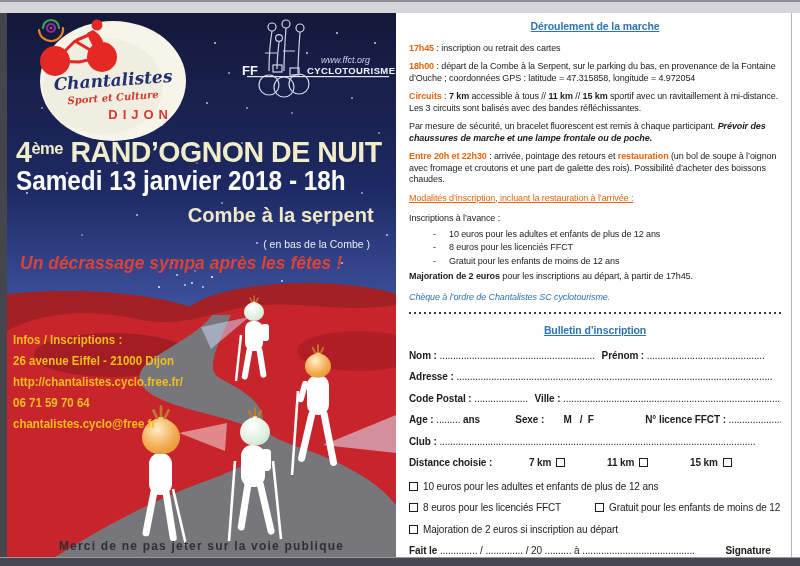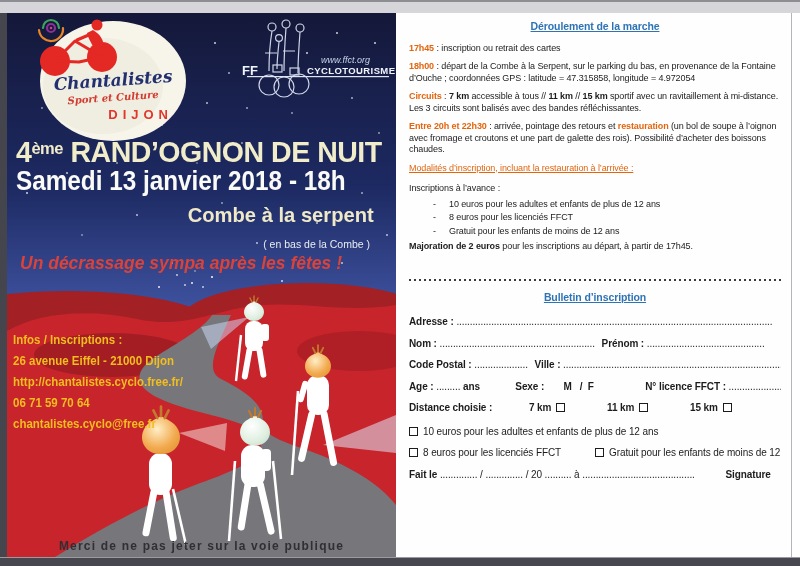--- a/index.html
+++ b/index.html
@@ -275,57 +275,59 @@
 
   <div id="page">
     <div class="h-blue">Déroulement de la marche</div>
 
     <p><span class="orange">17h45</span><span> : inscription ou retrait des cartes</span></p>
 
     <p><span class="orange">18h00</span><span> : départ de la Combe à la Serpent, sur le parking du bas, en provenance de la Fontaine d’Ouche ; coordonnées GPS : latitude = 47.315858, longitude = 4.972054</span></p>
 
     <p><span class="orange">Circuits</span><span> : </span><span class="bold">7 km</span><span> accessible à tous // </span><span class="bold">11 km</span><span> // </span><span class="bold">15 km</span><span> sportif avec un ravitaillement à mi-distance. Les 3 circuits sont balisés avec des bandes réfléchissantes.</span></p>
 
+    <p><span>Par mesure de sécurité, un bracelet fluorescent est remis à chaque participant. </span><span class="bolditalic">Prévoir des chaussures de marche et une lampe frontale ou de poche.</span></p>
 
     <p><span class="orange">Entre 20h et 22h30</span><span> : arrivée, pointage des retours et </span><span class="orange">restauration</span><span> (un bol de soupe à l’oignon avec fromage et croutons et une part de galette des rois). Possibilité d’acheter des boissons chaudes.</span></p>
 
     <p class="orange-u" style="margin-bottom:9px;">Modalités d’inscription, incluant la restauration à l’arrivée :</p>
 
     <p style="margin-bottom:4px;">Inscriptions à l’avance :</p>
 
     <div class="bullet-row">
         <span class="bullet-dash">-</span>
         <span>10 euros pour les adultes et enfants de plus de 12 ans</span>
       </div>
     <div class="bullet-row">
         <span class="bullet-dash">-</span>
         <span>8 euros pour les licenciés FFCT</span>
       </div>
     <div class="bullet-row" style="margin-bottom:4px;">
         <span class="bullet-dash">-</span>
         <span>Gratuit pour les enfants de moins de 12 ans</span>
       </div>
 
-    <p style="margin-bottom:26px;"><span class="bold">Majoration de 2 euros</span><span> pour les inscriptions au départ, à partir de 17h45.</span></p>
-
+    <p style="margin-bottom:9px;"><span class="bold">Majoration de 2 euros</span><span> pour les inscriptions au départ, à partir de 17h45.</span></p>
+
+    <p class="blue-italic" style="margin-bottom:9px;">Chèque à l’ordre de Chantalistes SC cyclotourisme.</p>
 
     <div class="sep-dots"></div>
 
     <div class="h-blue" style="margin-bottom:13px;">Bulletin d’inscription</div>
-
-    <div class="frow">
-      <span class="lbl">Adresse :</span>
-      <span class="dots">......................................................................................................................</span>
-    </div>
 
     <div class="frow">
       <span class="lbl">Nom :</span>
       <span class="dots">..........................................................</span>
       <span class="lbl" style="margin-left:4px;">Prénom :</span>
       <span class="dots">............................................</span>
+    </div>
+
+    <div class="frow">
+      <span class="lbl">Adresse :</span>
+      <span class="dots">......................................................................................................................</span>
     </div>
 
     <div class="frow">
       <span class="lbl">Code Postal :</span>
       <span class="dots">....................</span>
       <span class="lbl" style="margin-left:4px;">Ville :</span>
       <span class="dots">......................................................................................</span>
     </div>
 
     <div class="frow">
@@ -334,37 +336,44 @@
       <span class="lbl">ans</span>
       <span class="gap-m"></span>
       <span class="lbl">Sexe :</span>
       <span class="gap-s"></span>
       <span class="lbl" style="white-space:pre;">M   /  F</span>
       <span class="gap-l"></span>
       <span class="lbl">N° licence FFCT :</span>
       <span class="dots">....................................</span>
     </div>
 
+    <div class="frow">
+      <span class="lbl">Club :</span>
+      <span class="dots">......................................................................................................................</span>
+    </div>
 
     <div class="frow" style="margin-bottom:12px;">
       <span class="lbl">Distance choisie :</span>
       <span class="dist-item"><span>7 km</span><span class="cb"></span></span>
       <span class="dist-item"><span>11 km</span><span class="cb"></span></span>
       <span class="dist-item"><span>15 km</span><span class="cb"></span></span>
     </div>
 
     <div class="cb-row">
       <span class="cb" style="margin-left:0;"></span><span>10 euros pour les adultes et enfants de plus de 12 ans</span>
     </div>
 
     <div class="cb-row cb-double">
       <span><span class="cb" style="margin-left:0;"></span><span>8 euros pour les licenciés FFCT</span></span>
       <span class="second"><span class="cb" style="margin-left:0;"></span><span>Gratuit pour les enfants de moins de 12 ans</span></span>
     </div>
 
+    <div class="cb-row">
+      <span class="cb" style="margin-left:0;"></span><span>Majoration de 2 euros si inscription au départ</span>
+    </div>
 
     <div class="frow" style="margin-top:4px;">
       <span class="lbl">Fait le</span>
       <span class="dots">..............</span>
       <span>/</span>
       <span class="dots">..............</span>
       <span>/ 20</span>
       <span class="dots">..........</span>
       <span>à</span>
       <span class="dots">..........................................</span>

